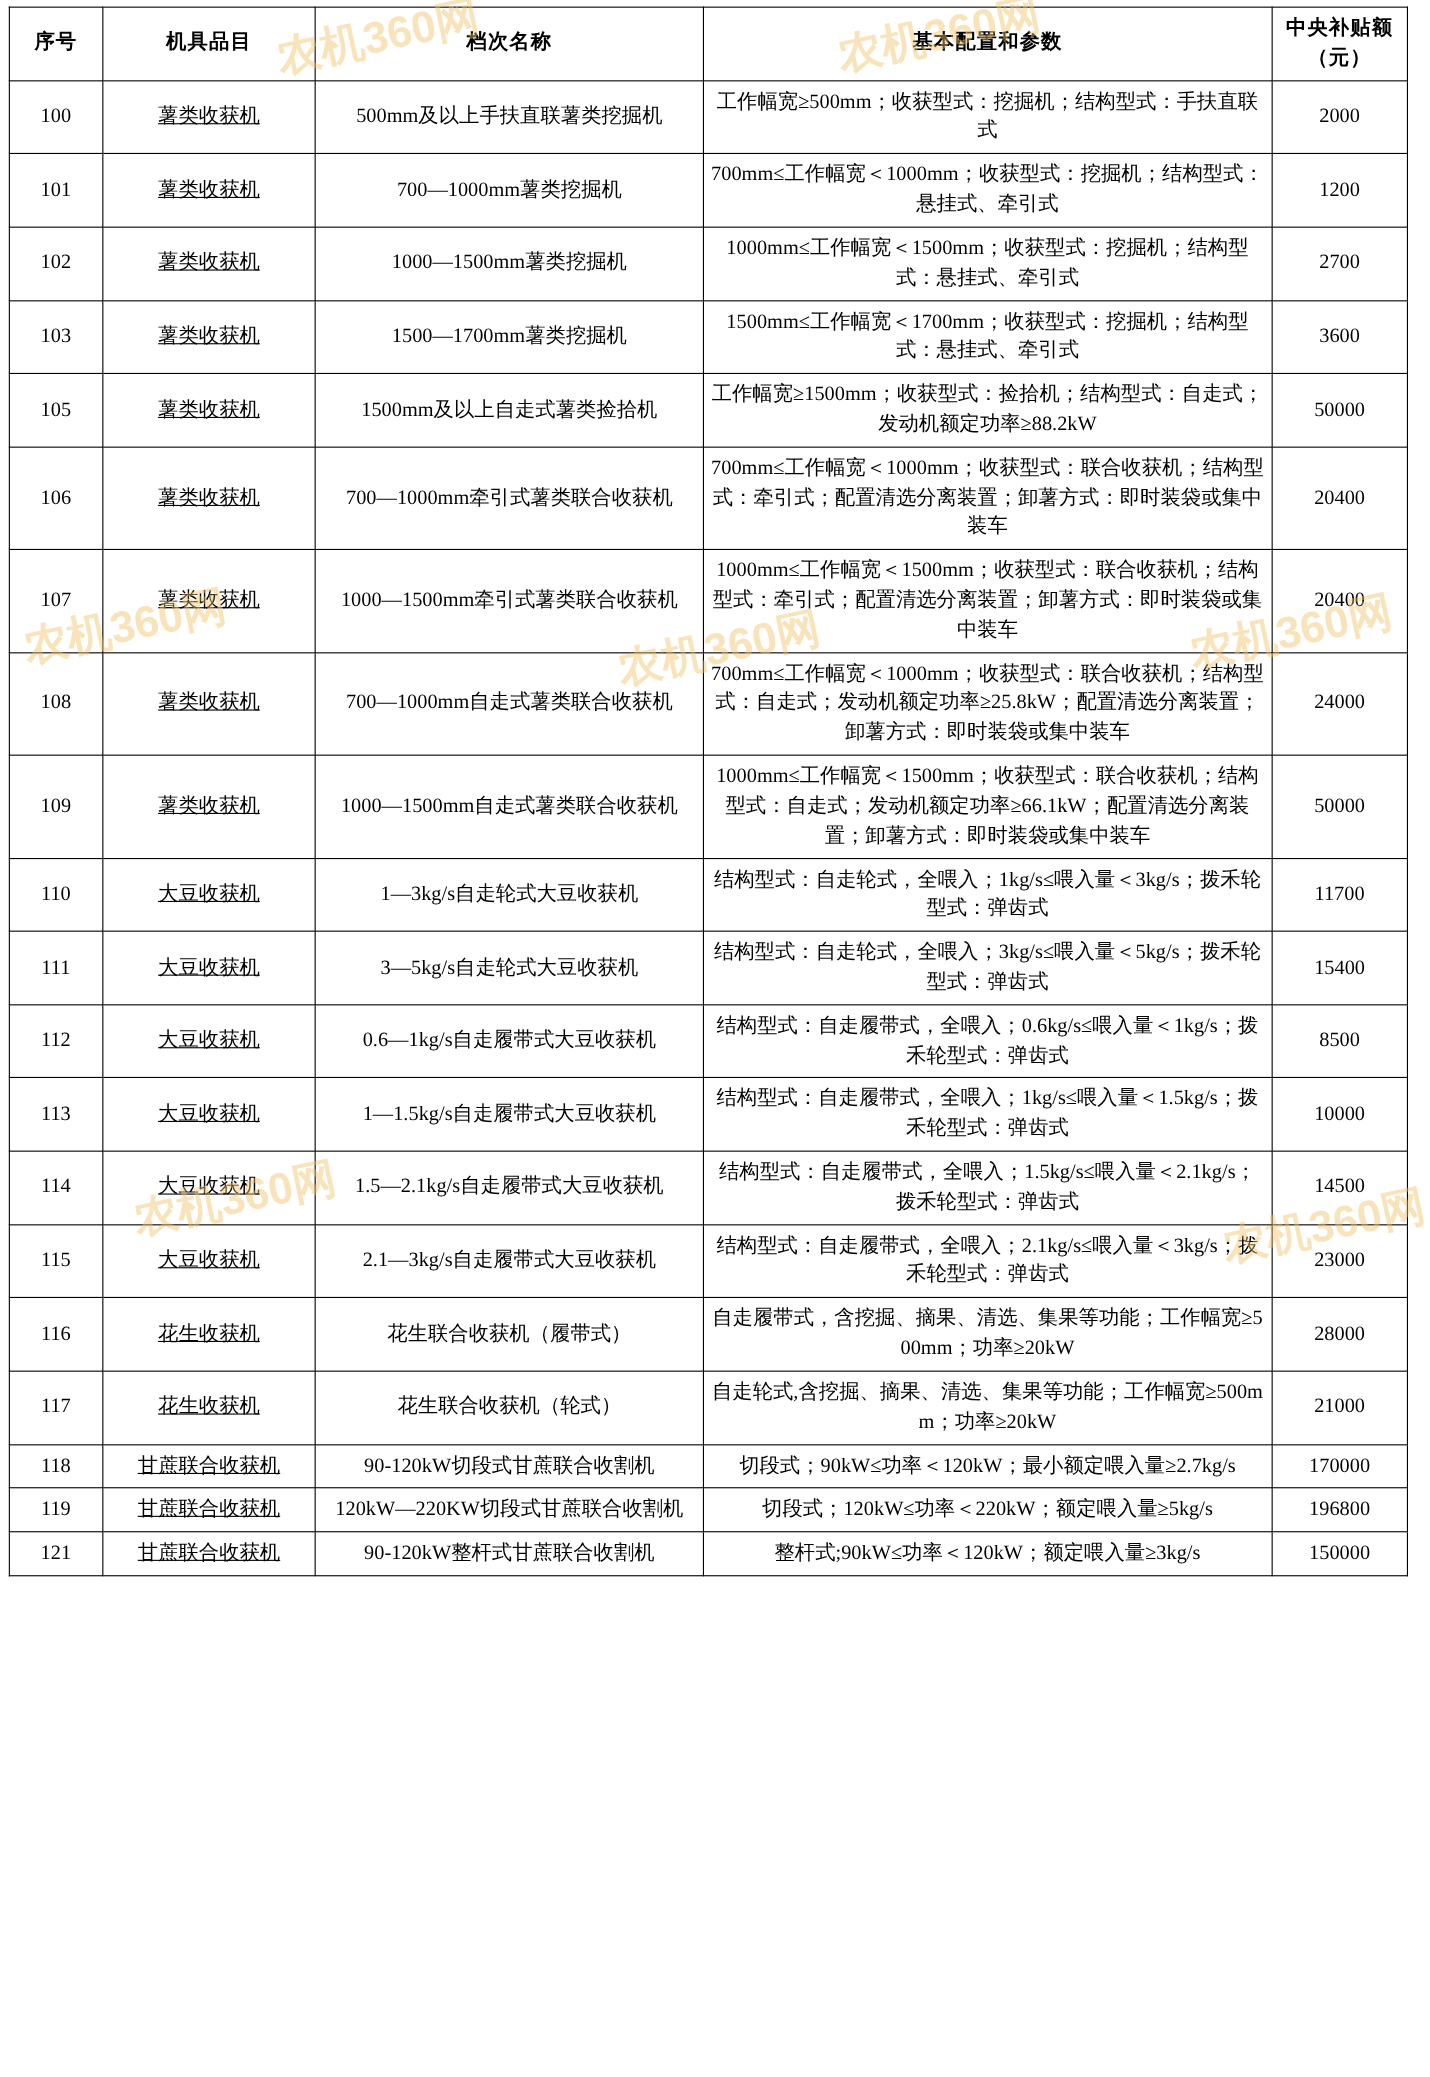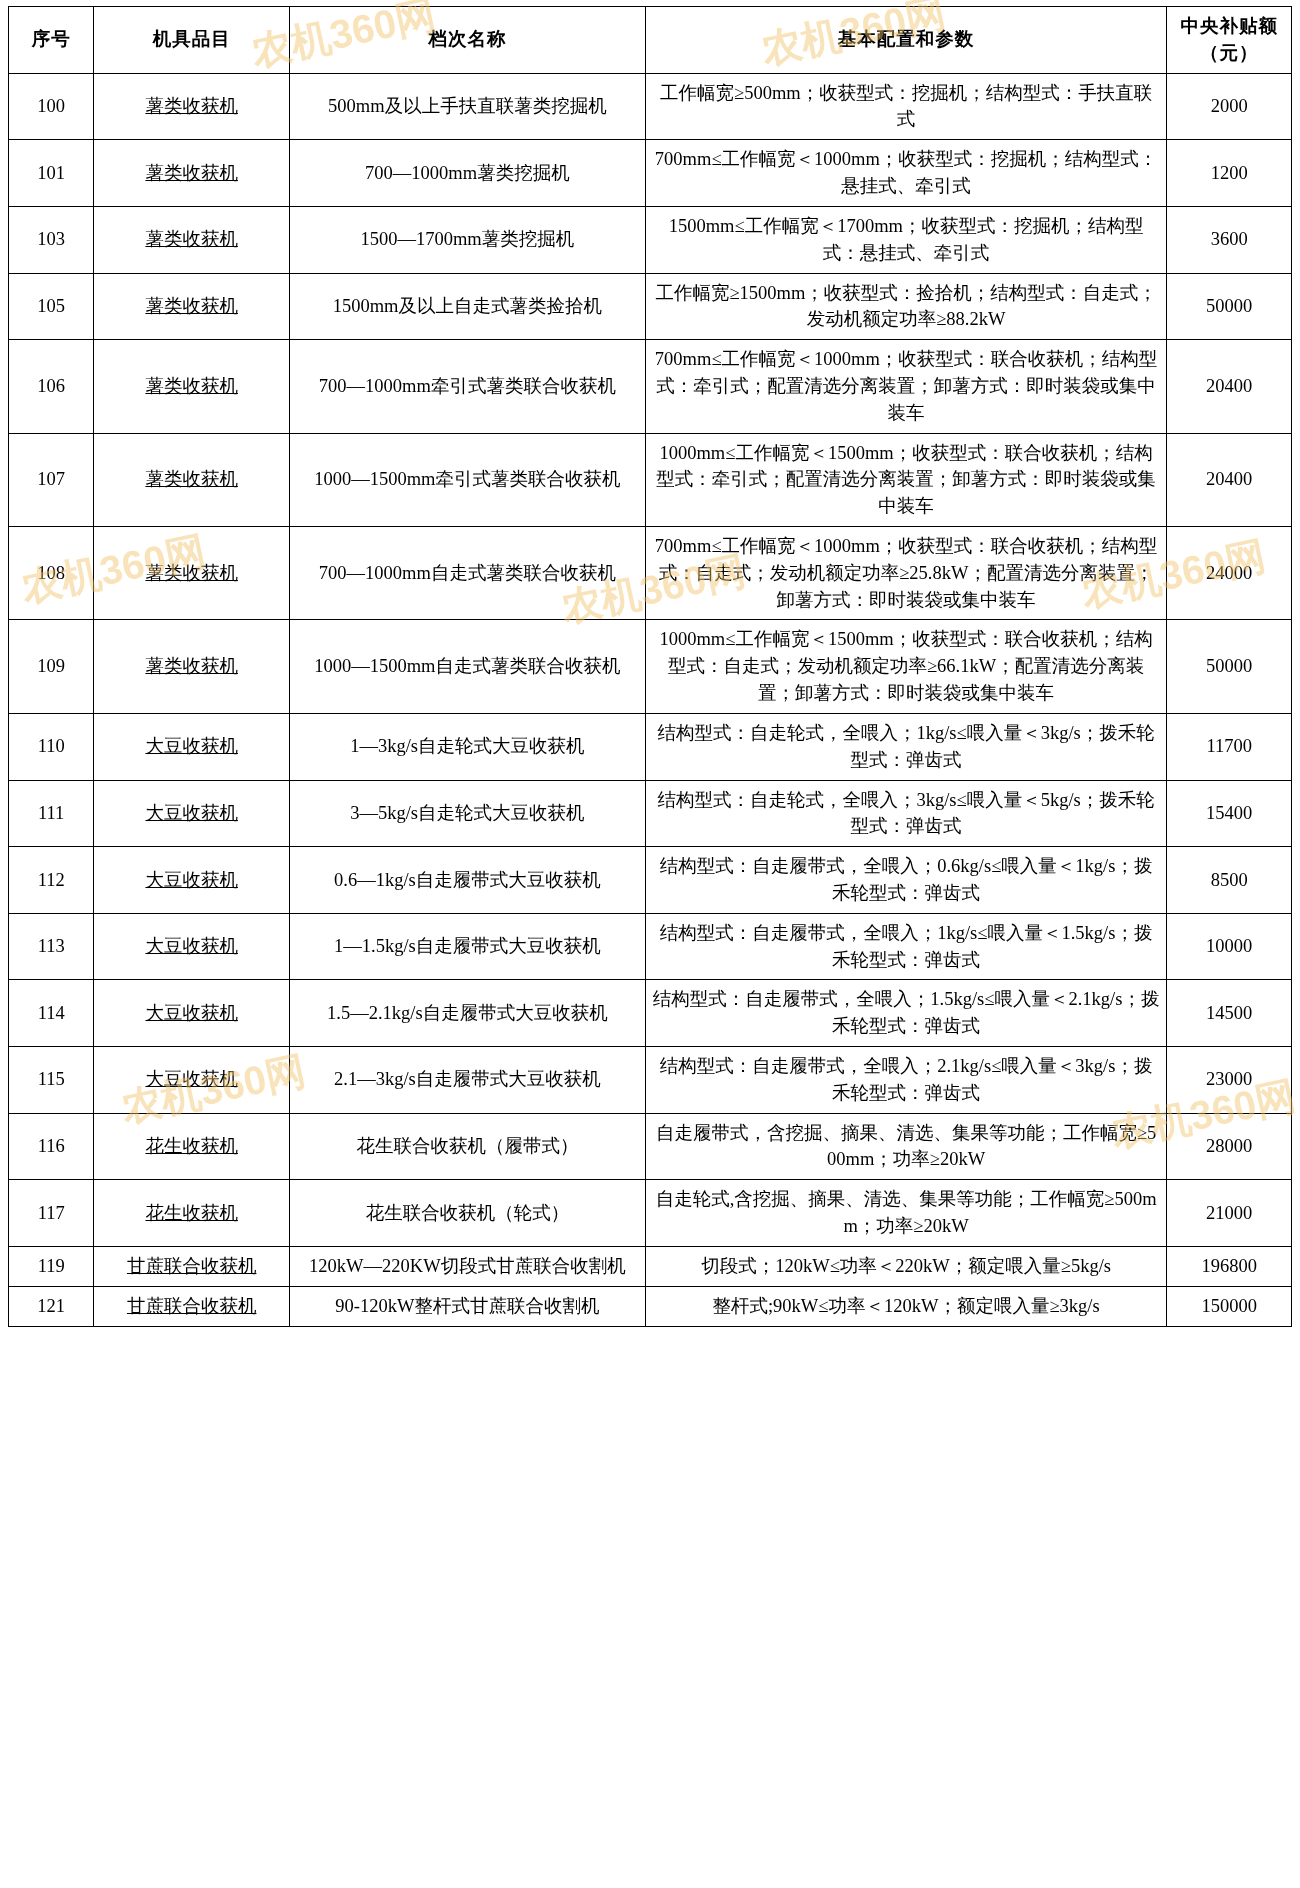--- a/index.html
+++ b/index.html
@@ -8,21 +8,21 @@
     background: #ffffff;
   }
   body {
     width: 1300px;
     font-family: "Liberation Serif", "DejaVu Serif", serif;
     color: #000000;
   }
   .page {
     width: 1300px;
     box-sizing: border-box;
-    padding: 6px 8px 10px 8px;
+    padding: 6px 20px 10px 8px;
     position: relative;
   }
   table.subsidy {
     border-collapse: collapse;
     width: 100%;
     table-layout: fixed;
   }
   table.subsidy td, table.subsidy th {
     border: 1.5px solid #000000;
     padding: 6px 6px;
@@ -101,20 +101,27 @@
           <td class="amt">2000</td>
         </tr>
         <tr>
           <td class="idx">101</td>
           <td class="cat">薯类收获机</td>
           <td class="name">700—1000mm薯类挖掘机</td>
           <td class="spec">700mm≤工作幅宽＜1000mm；收获型式：挖掘机；结构型式：悬挂式、牵引式</td>
           <td class="amt">1200</td>
         </tr>
         <tr>
+          <td class="idx">102</td>
+          <td class="cat">薯类收获机</td>
+          <td class="name">1000—1500mm薯类挖掘机</td>
+          <td class="spec">1000mm≤工作幅宽＜1500mm；收获型式：挖掘机；结构型式：悬挂式、牵引式</td>
+          <td class="amt">2700</td>
+        </tr>
+        <tr>
           <td class="idx">103</td>
           <td class="cat">薯类收获机</td>
           <td class="name">1500—1700mm薯类挖掘机</td>
           <td class="spec">1500mm≤工作幅宽＜1700mm；收获型式：挖掘机；结构型式：悬挂式、牵引式</td>
           <td class="amt">3600</td>
         </tr>
         <tr>
           <td class="idx">105</td>
           <td class="cat">薯类收获机</td>
           <td class="name">1500mm及以上自走式薯类捡拾机</td>
@@ -197,20 +204,27 @@
           <td class="name">花生联合收获机（履带式）</td>
           <td class="spec">自走履带式，含挖掘、摘果、清选、集果等功能；工作幅宽≥500mm；功率≥20kW</td>
           <td class="amt">28000</td>
         </tr>
         <tr>
           <td class="idx">117</td>
           <td class="cat">花生收获机</td>
           <td class="name">花生联合收获机（轮式）</td>
           <td class="spec">自走轮式,含挖掘、摘果、清选、集果等功能；工作幅宽≥500mm；功率≥20kW</td>
           <td class="amt">21000</td>
+        </tr>
+        <tr>
+          <td class="idx">118</td>
+          <td class="cat">甘蔗联合收获机</td>
+          <td class="name">90-120kW切段式甘蔗联合收割机</td>
+          <td class="spec">切段式；90kW≤功率＜120kW；最小额定喂入量≥2.7kg/s</td>
+          <td class="amt">170000</td>
         </tr>
         <tr>
           <td class="idx">119</td>
           <td class="cat">甘蔗联合收获机</td>
           <td class="name">120kW—220KW切段式甘蔗联合收割机</td>
           <td class="spec">切段式；120kW≤功率＜220kW；额定喂入量≥5kg/s</td>
           <td class="amt">196800</td>
         </tr>
         <tr>
           <td class="idx">121</td>

